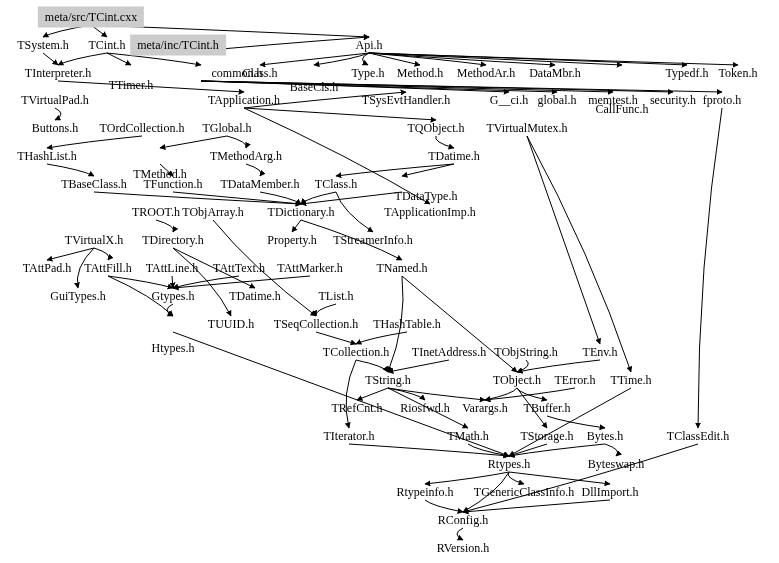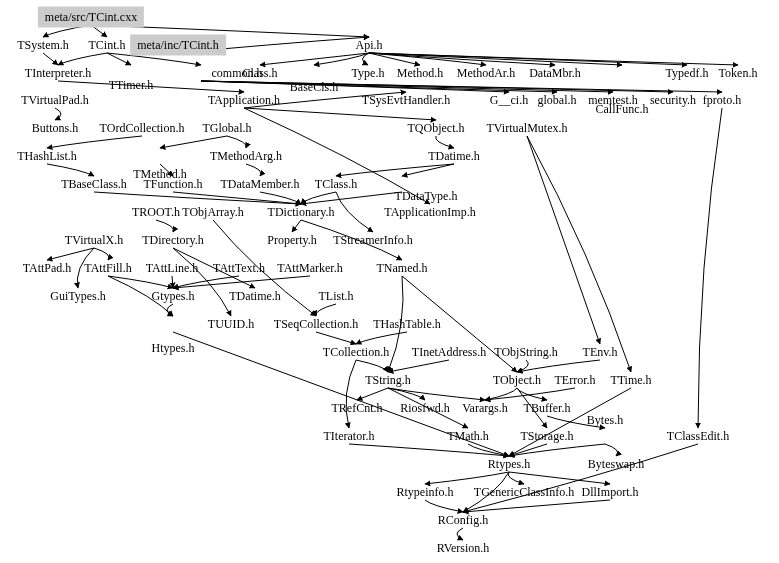--- a/index.html
+++ b/index.html
@@ -182,21 +182,21 @@
     <div class="node" style="left: 517px; top: 380px;">TObject.h</div>
     <div class="node" style="left: 575px; top: 380px;">TError.h</div>
     <div class="node" style="left: 631px; top: 380px;">TTime.h</div>
     <div class="node" style="left: 357px; top: 408px;">TRefCnt.h</div>
     <div class="node" style="left: 425px; top: 408px;">Riosfwd.h</div>
     <div class="node" style="left: 485px; top: 408px;">Varargs.h</div>
     <div class="node" style="left: 547px; top: 408px;">TBuffer.h</div>
     <div class="node" style="left: 349px; top: 436px;">TIterator.h</div>
     <div class="node" style="left: 468px; top: 436px;">TMath.h</div>
     <div class="node" style="left: 547px; top: 436px;">TStorage.h</div>
-    <div class="node" style="left: 605px; top: 420px; text-align: right;">Bytes.h</div>
+    <div class="node" style="left: 605px; top: 436px; text-align: right;">Bytes.h</div>
     <div class="node" style="left: 698px; top: 436px;">TClassEdit.h</div>
     <div class="node" style="left: 509px; top: 464px;">Rtypes.h</div>
     <div class="node" style="left: 616px; top: 464px;">Byteswap.h</div>
     <div class="node" style="left: 425px; top: 492px;">Rtypeinfo.h</div>
     <div class="node" style="left: 524px; top: 492px;">TGenericClassInfo.h</div>
     <div class="node" style="left: 610px; top: 492px;">DllImport.h</div>
     <div class="node" style="left: 463px; top: 520px;">RConfig.h</div>
     <div class="node" style="left: 463px; top: 548px;">RVersion.h</div>
   </div>
 

